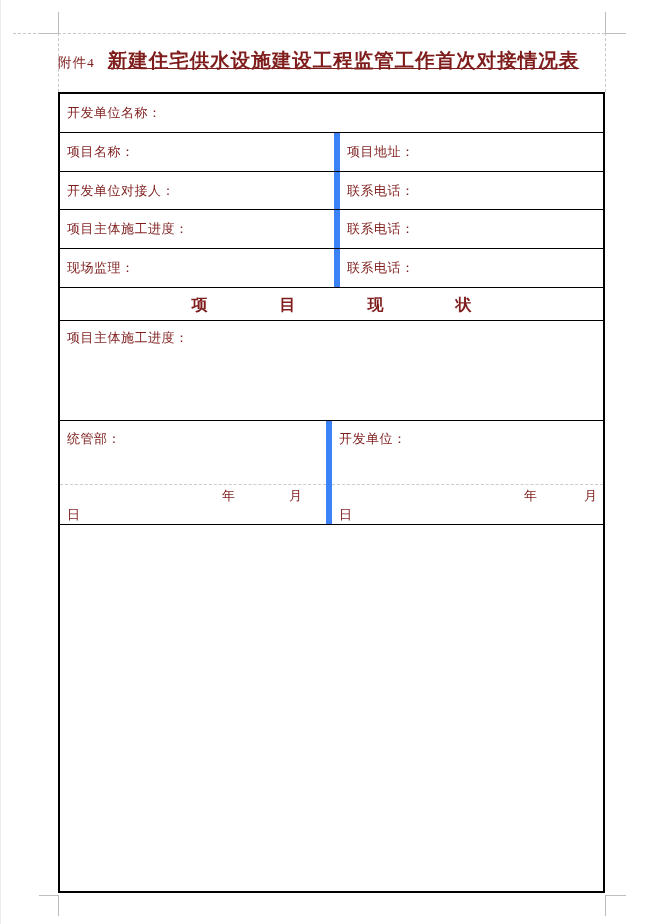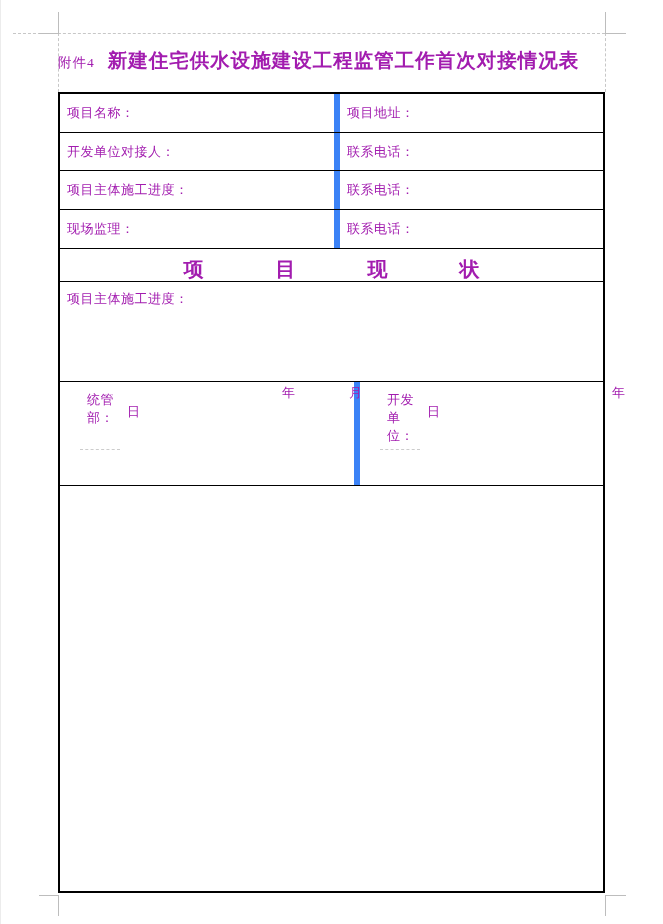--- a/index.html
+++ b/index.html
@@ -1,55 +1,55 @@
 <!DOCTYPE html>
 <html><head>
 <meta charset="utf-8">
 <style>
   html,body{margin:0;padding:0;background:#ffffff;}
   .page{
     position:relative;width:663px;height:924px;background:#fff;overflow:hidden;
-    font-family:"Liberation Sans","DejaVu Sans",sans-serif;color:#a21caf;
+    font-family:"Liberation Sans","DejaVu Sans",sans-serif;color:#7f1d1d;
     border-left:1px solid #ececec;
   }
   
   .mark{position:absolute;background:#bdbdbd;}
   .dash-h{position:absolute;height:0;border-top:1px dashed #c7c7c7;}
   .dash-v{position:absolute;width:0;border-left:1px dashed #c7c7c7;}
   
   .title-row{
     position:absolute;left:57px;top:47px;width:547px;display:flex;align-items:baseline;
     font-family:"Liberation Serif","DejaVu Serif",serif;white-space:nowrap;
   }
   .attach{font-size:13.5px;letter-spacing:1px;}
-  .doc-title{font-size:19.5px;font-weight:bold;margin-left:13px;letter-spacing:1px;}
+  .doc-title{font-size:19.5px;font-weight:bold;margin-left:13px;letter-spacing:1px;text-decoration:underline;}
   
   .form-table{
     position:absolute;left:57px;top:92px;width:547px;height:801px;
     border:2px solid #000;box-sizing:border-box;display:flex;flex-direction:column;
     font-size:13px;
   }
   .row{display:flex;border-bottom:1px solid #000;box-sizing:border-box;flex:0 0 auto;}
   .row.last{border-bottom:none;flex:1 1 auto;}
   .cell{box-sizing:border-box;padding:10px 6px 0 7px;letter-spacing:.5px;}
   .cell.full{width:100%;}
   .c-l{width:280px;border-right:6px solid #3b82f6;}
   .c-r{flex:1;}
   .r1{height:39px}.r2{height:39px}.r3{height:41px}.r4{height:38px}.r5{height:39px}
   .r6{height:39px}.r7{height:33px}.r8{height:100px}.r9{height:47px}.r10{height:221px}
   .r11{height:104px}
   .r8 .cell,.r9 .cell,.r10 .cell{padding-top:8px;}
   
   .sec-head{
-    width:100%;text-align:center;font-weight:bold;font-size:20px;
+    width:100%;text-align:center;font-weight:bold;font-size:16px;
     letter-spacing:72px;text-indent:72px;padding-top:7px;box-sizing:border-box;
     white-space:nowrap;overflow:hidden;
   }
   
-  .sign-col{display:flex;box-sizing:border-box;padding:0;margin-left:20px;}
+  .sign-col{display:flex;flex-direction:column;box-sizing:border-box;padding:0;}
   .sign-label{height:68px;border-bottom:1px dashed #cccccc;box-sizing:border-box;padding:9px 6px 0 7px;letter-spacing:.5px;}
   .date-area{flex:1;padding:2px 6px 0 7px;box-sizing:border-box;font-size:13px;}
   .date-line1{display:flex;}
   .date-line1.dl-left{padding-left:155px;gap:54px;}
   .date-line1.dl-right{padding-left:185px;gap:47px;}
   .date-line2{margin-top:1px;}
   
   .note-cell{padding:7px 7px 0 7px;font-size:12.4px;line-height:19px;letter-spacing:.2px;}
 </style>
 </head>
@@ -69,20 +69,25 @@
   <div class="mark" style="left:604px;top:895px;width:21px;height:1px;"></div>
   <div class="mark" style="left:604px;top:895px;width:1px;height:21px;"></div>
 
   <div class="title-row">
     <span class="attach">附件4</span>
     <span class="doc-title">新建住宅供水设施建设工程监管工作首次对接情况表</span>
   </div>
 
   <div class="form-table">
 
+    <div class="row r1">
+      <div class="cell full">
+        <span>开发单位名称：</span>
+      </div>
+    </div>
 
     <div class="row r2">
       <div class="cell c-l">
         <span>项目名称：</span>
       </div>
       <div class="cell c-r">
         <span>项目地址：</span>
       </div>
     </div>
 

